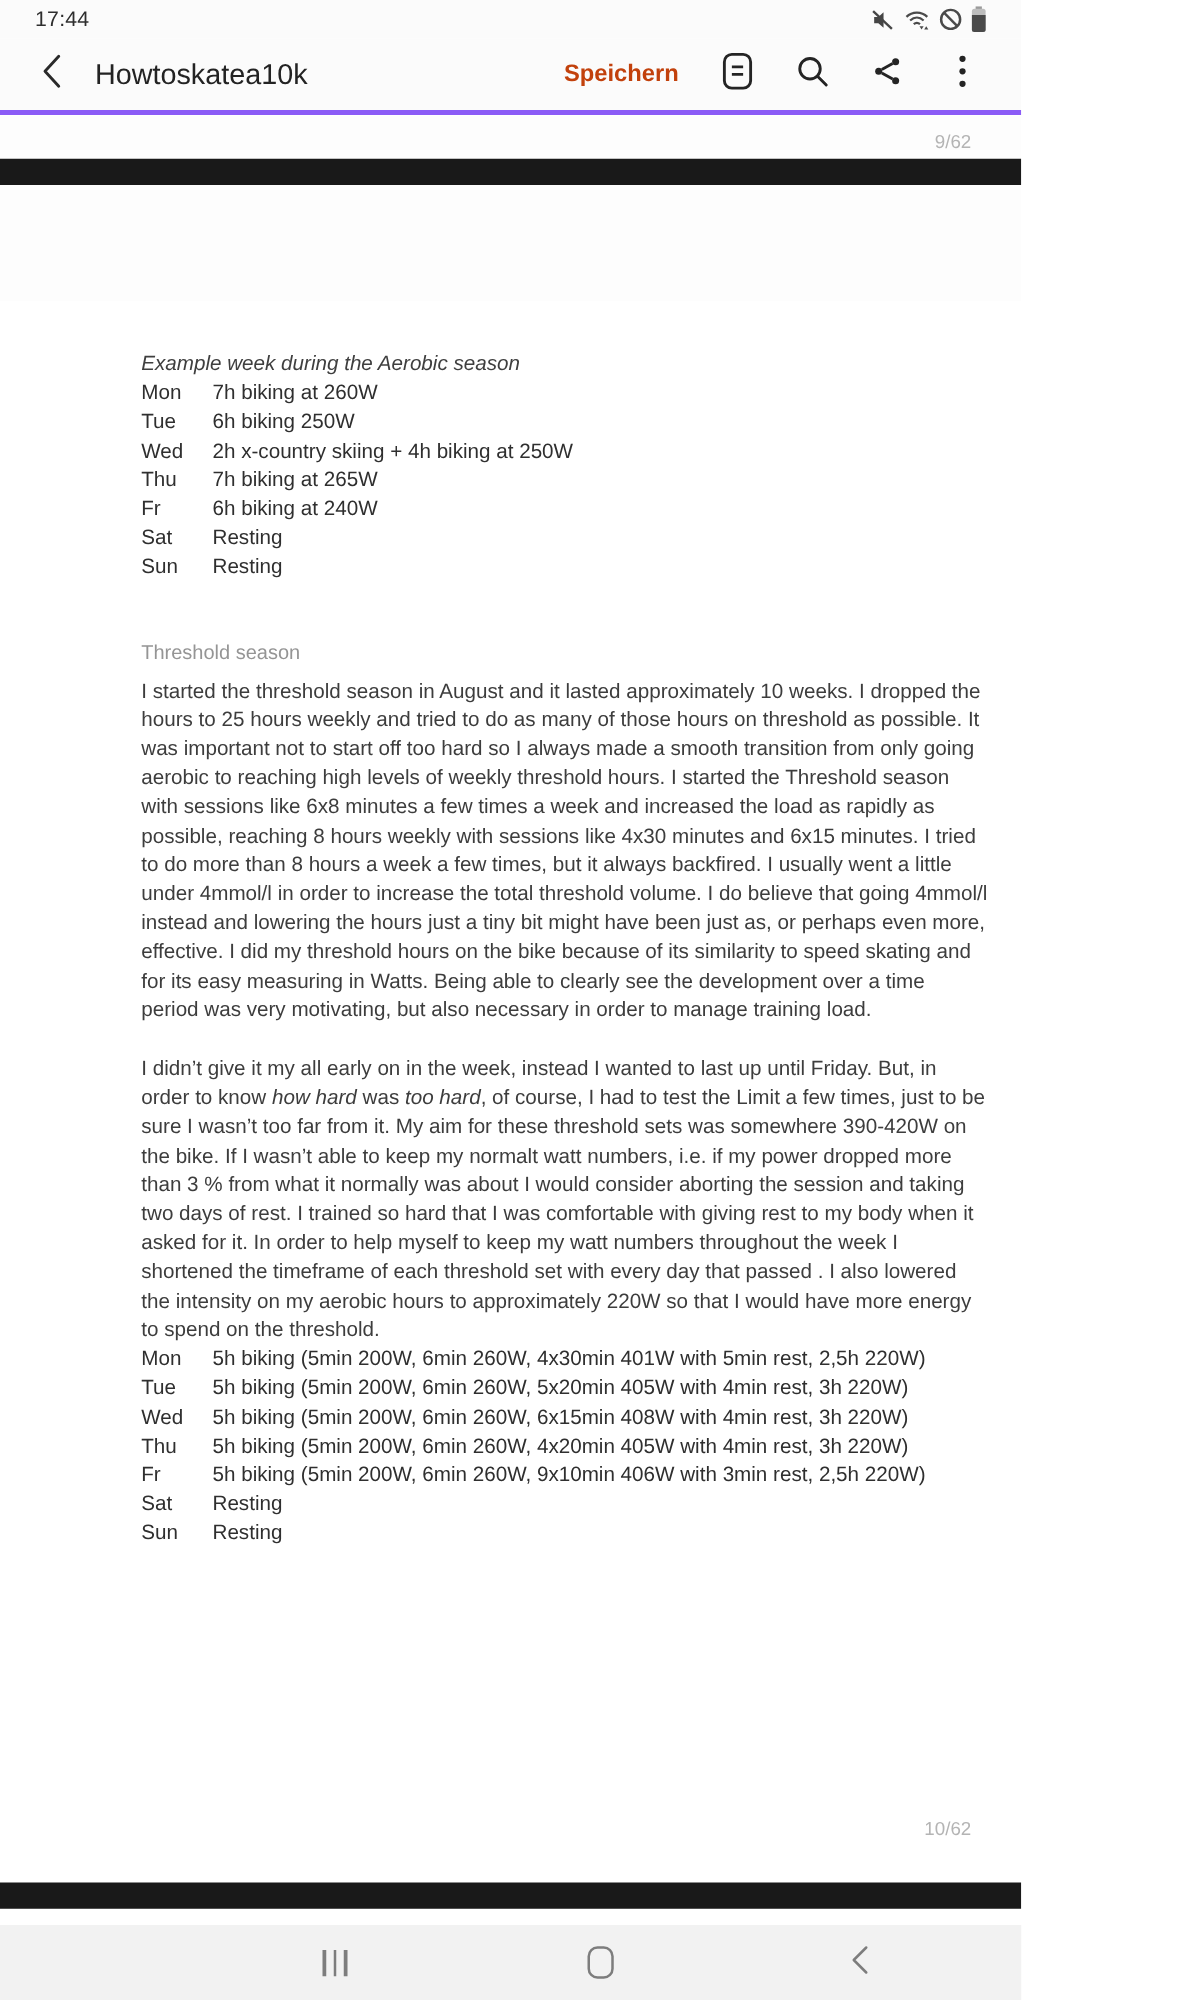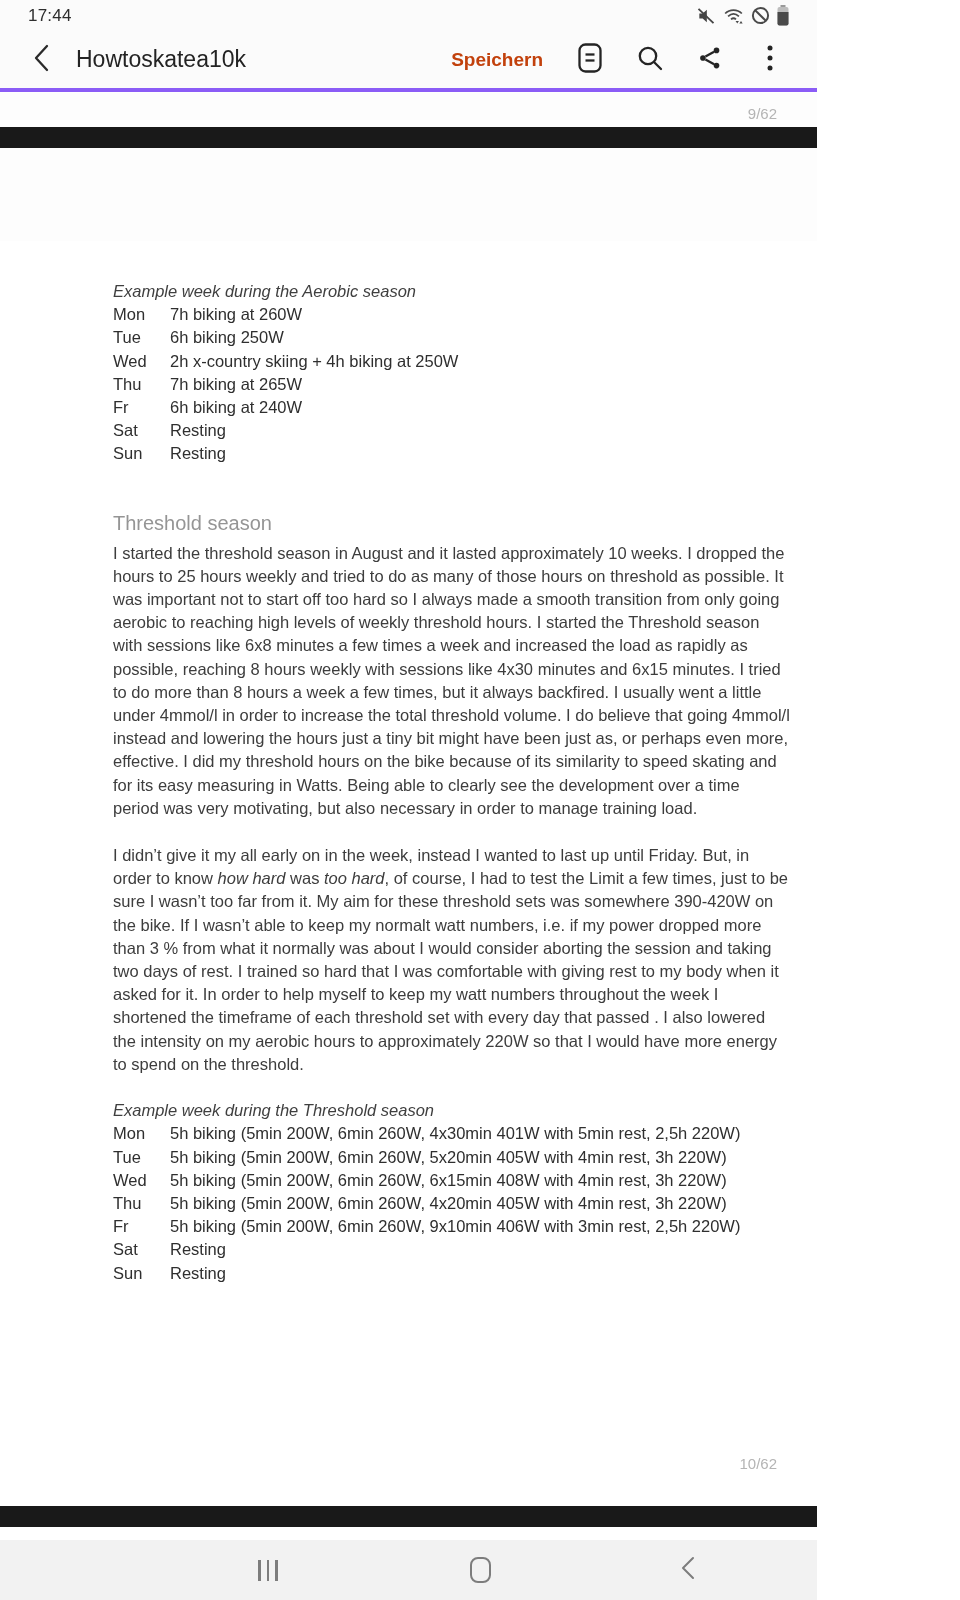--- a/index.html
+++ b/index.html
@@ -34,21 +34,21 @@
   .sep-bottom { top:1506px; }
   .page-white { position:absolute; left:0; right:0; top:148px; height:1358px; background:#ffffff; }
 
   
   .doc-text { position:absolute; left:113px; top:280px; width:716px; color:#3d3d3d;
               font-size:16.5px; line-height:23.2px; }
   .example-heading { font-style:italic; color:#3f3f3f; }
   .week-table .row { display:flex; }
   .week-table .day { width:57px; color:#2f2f2f; flex:0 0 57px; }
   .week-table .desc { color:#2f2f2f; white-space:nowrap; }
-  .section-heading { margin-top:44px; font-size:20px; line-height:26px; color:#959595; }
+  .section-heading { margin-top:44px; font-size:16px; line-height:26px; color:#959595; }
   .para { margin-top:6px; white-space:pre; }
   .para + .para { margin-top:24px; }
   .para i { font-style:italic; }
   .example-heading-2 { margin-top:23px; }
 
   
   .nav-bar { position:absolute; left:0; bottom:0; width:960px; height:60px; background:#f2f2f2;
              display:flex; align-items:center; }
   .nav-btn { position:absolute; top:0; height:60px; width:90px; display:flex; align-items:center;
              justify-content:center; cursor:pointer; }
@@ -212,21 +212,20 @@
 order to know </span><i>how hard</i><span> was </span><i>too hard</i><span>, of course, I had to test the Limit a few times, just to be
 sure I wasn’t too far from it. My aim for these threshold sets was somewhere 390-420W on
 the bike. If I wasn’t able to keep my normalt watt numbers, i.e. if my power dropped more
 than 3 % from what it normally was about I would consider aborting the session and taking
 two days of rest. I trained so hard that I was comfortable with giving rest to my body when it
 asked for it. In order to help myself to keep my watt numbers throughout the week I
 shortened the timeframe of each threshold set with every day that passed . I also lowered
 the intensity on my aerobic hours to approximately 220W so that I would have more energy
 to spend on the threshold.</span></div>
 
-    <div class="example-heading example-heading-2">Example week during the Threshold season</div>
 
     <div class="week-table">
       <div class="row">
         <span class="day">Mon</span>
         <span class="desc">5h biking (5min 200W, 6min 260W, 4x30min 401W with 5min rest, 2,5h 220W)</span>
       </div>
       <div class="row">
         <span class="day">Tue</span>
         <span class="desc">5h biking (5min 200W, 6min 260W, 5x20min 405W with 4min rest, 3h 220W)</span>
       </div>

